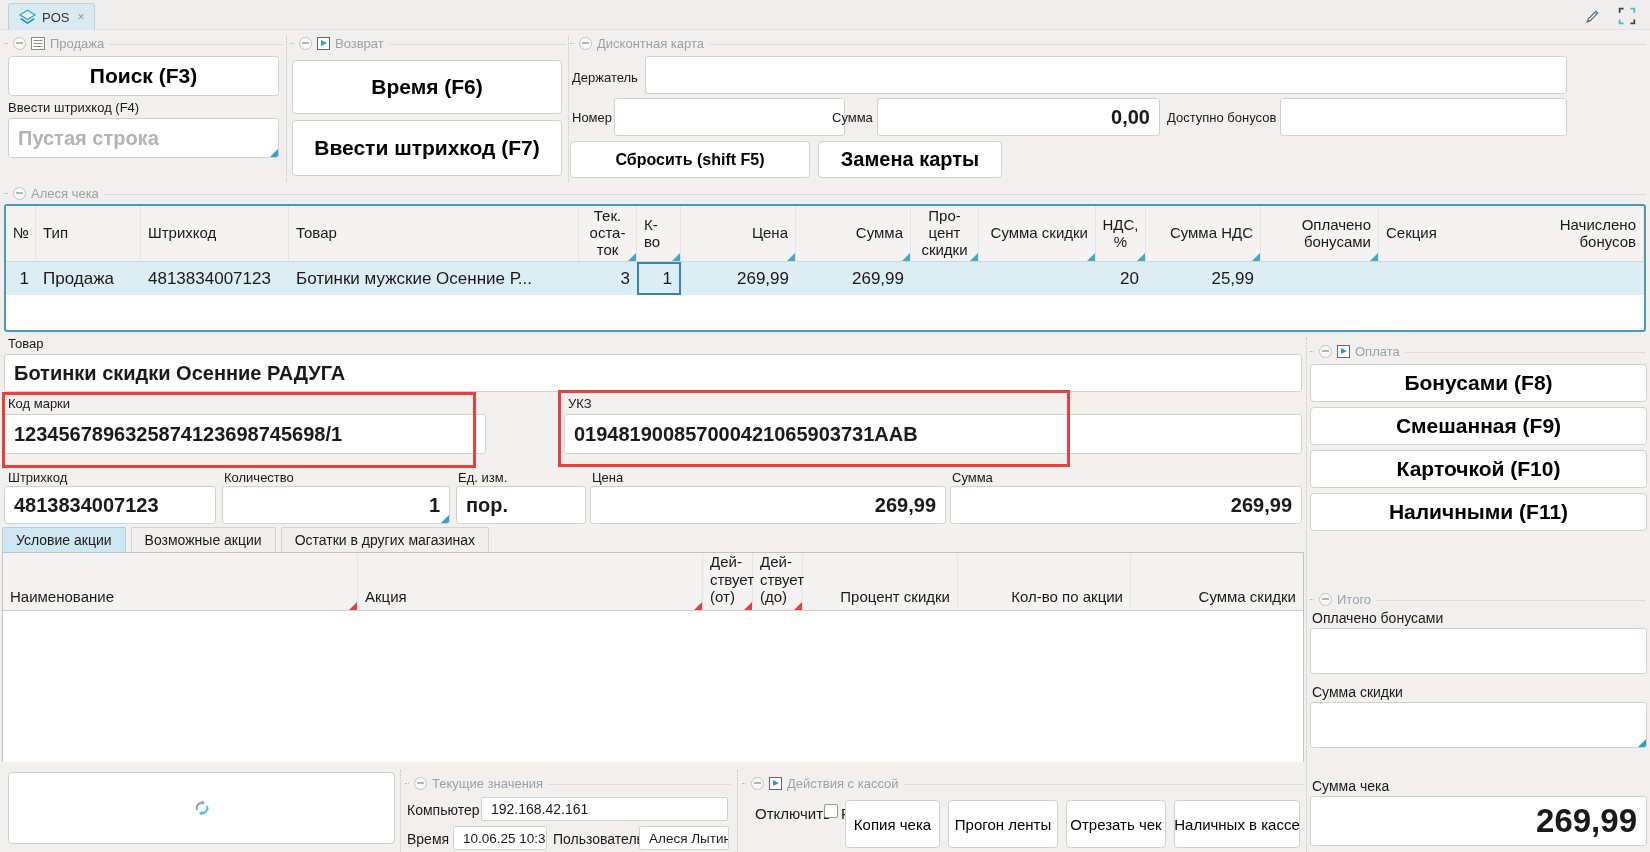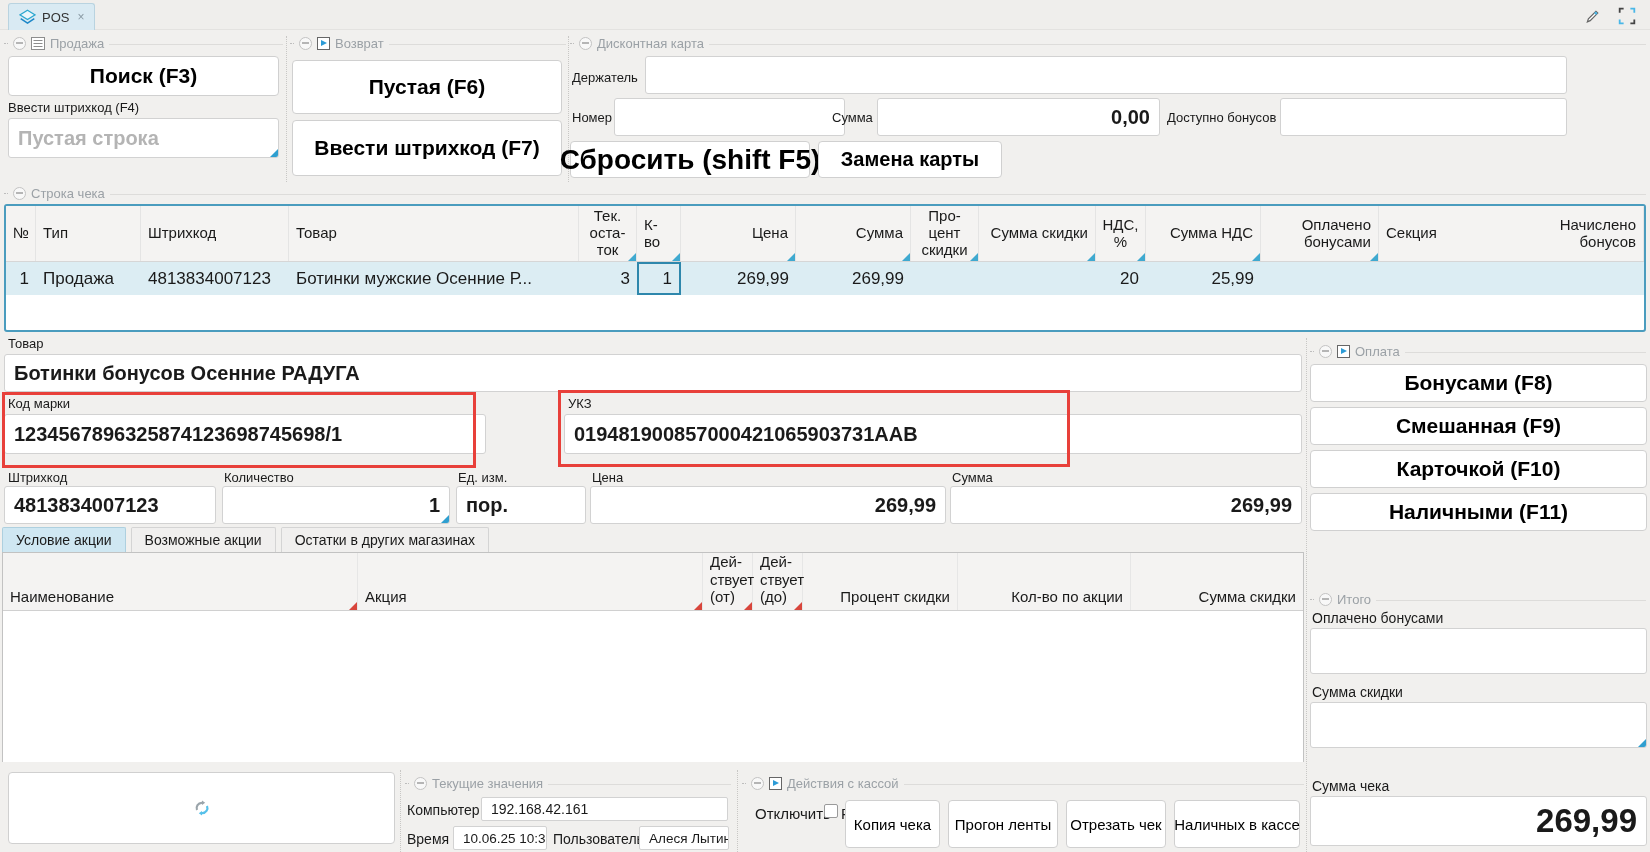--- a/index.html
+++ b/index.html
@@ -128,38 +128,38 @@
       <span class="hline"></span>
   </div>
 
   <div class="vsep" style="left:286px;top:36px;height:146px"></div>
   <div class="vsep" style="left:568px;top:36px;height:146px"></div>
 
   <div class="btn" style="left:8px;top:56px;width:271px;height:40px;font-size:21px">Поиск (F3)</div>
   <div class="lbl" style="left:8px;top:100px">Ввести штрихкод (F4)</div>
   <div class="fld big ph grip" style="left:8px;top:118px;width:271px;height:40px">Пустая строка</div>
 
-  <div class="btn" style="left:292px;top:60px;width:270px;height:54px;font-size:21px">Пустая (F6)</div>
+  <div class="btn" style="left:292px;top:60px;width:270px;height:54px;font-size:21px">Время (F6)</div>
   <div class="btn" style="left:292px;top:120px;width:270px;height:56px;font-size:21px">Ввести штрихкод (F7)</div>
 
   <div class="lbl" style="left:572px;top:70px">Держатель</div>
   <div class="fld" style="left:645px;top:56px;width:922px;height:38px"></div>
   <div class="lbl" style="left:572px;top:110px">Номер</div>
   <div class="fld" style="left:614px;top:98px;width:231px;height:38px"></div>
   <div class="lbl" style="left:832px;top:110px">Сумма</div>
   <div class="fld big ar" style="left:877px;top:98px;width:283px;height:38px">0,00</div>
   <div class="lbl" style="left:1167px;top:110px">Доступно бонусов</div>
   <div class="fld" style="left:1280px;top:98px;width:287px;height:38px"></div>
-  <div class="btn" style="left:570px;top:141px;width:240px;height:37px;font-size:28px">Сбросить (shift F5)</div>
+  <div class="btn" style="left:570px;top:141px;width:240px;height:37px;font-size:16px">Сбросить (shift F5)</div>
   <div class="btn" style="left:818px;top:141px;width:184px;height:37px;font-size:20px">Замена карты</div>
 
   <div class="grp" style="left:4px;top:186px;width:1642px">
     <span class="dash"></span>
       <span class="cminus"></span>
-    <span>Строка чека</span>
+    <span>Алеся чека</span>
       <span class="hline"></span>
   </div>
 
   <div class="tbl">
     <div class="thr">
       <div class="th" style="width:30px">№</div>
       <div class="th" style="width:105px">Тип</div>
       <div class="th" style="width:148px">Штрихкод</div>
       <div class="th" style="width:290px">Товар</div>
       <div class="th ctr sort" style="width:58px">Тек. оста-ток</div>
@@ -187,21 +187,21 @@
       <div class="td ar" style="width:117px"></div>
       <div class="td ar" style="width:50px">20</div>
       <div class="td ar" style="width:115px">25,99</div>
       <div class="td ar" style="width:118px"></div>
       <div class="td ar" style="width:118px"></div>
       <div class="td" style="width:147px"></div>
     </div>
   </div>
 
   <div class="lbl" style="left:8px;top:336px">Товар</div>
-  <div class="fld big" style="left:4px;top:354px;width:1298px;height:38px">Ботинки бонусов Осенние РАДУГА</div>
+  <div class="fld big" style="left:4px;top:354px;width:1298px;height:38px">Ботинки скидки Осенние РАДУГА</div>
 
   <div class="lbl" style="left:8px;top:396px">Код марки</div>
   <div class="fld big" style="left:4px;top:414px;width:482px;height:40px">1234567896325874123698745698/1</div>
 
   <div class="lbl" style="left:568px;top:396px">УКЗ</div>
   <div class="fld big" style="left:564px;top:414px;width:738px;height:40px">019481900857000421065903731AAB</div>
 
   <div class="redbox" style="left:2px;top:392px;width:474px;height:76px"></div>
   <div class="redbox" style="left:558px;top:390px;width:512px;height:77px"></div>
 

